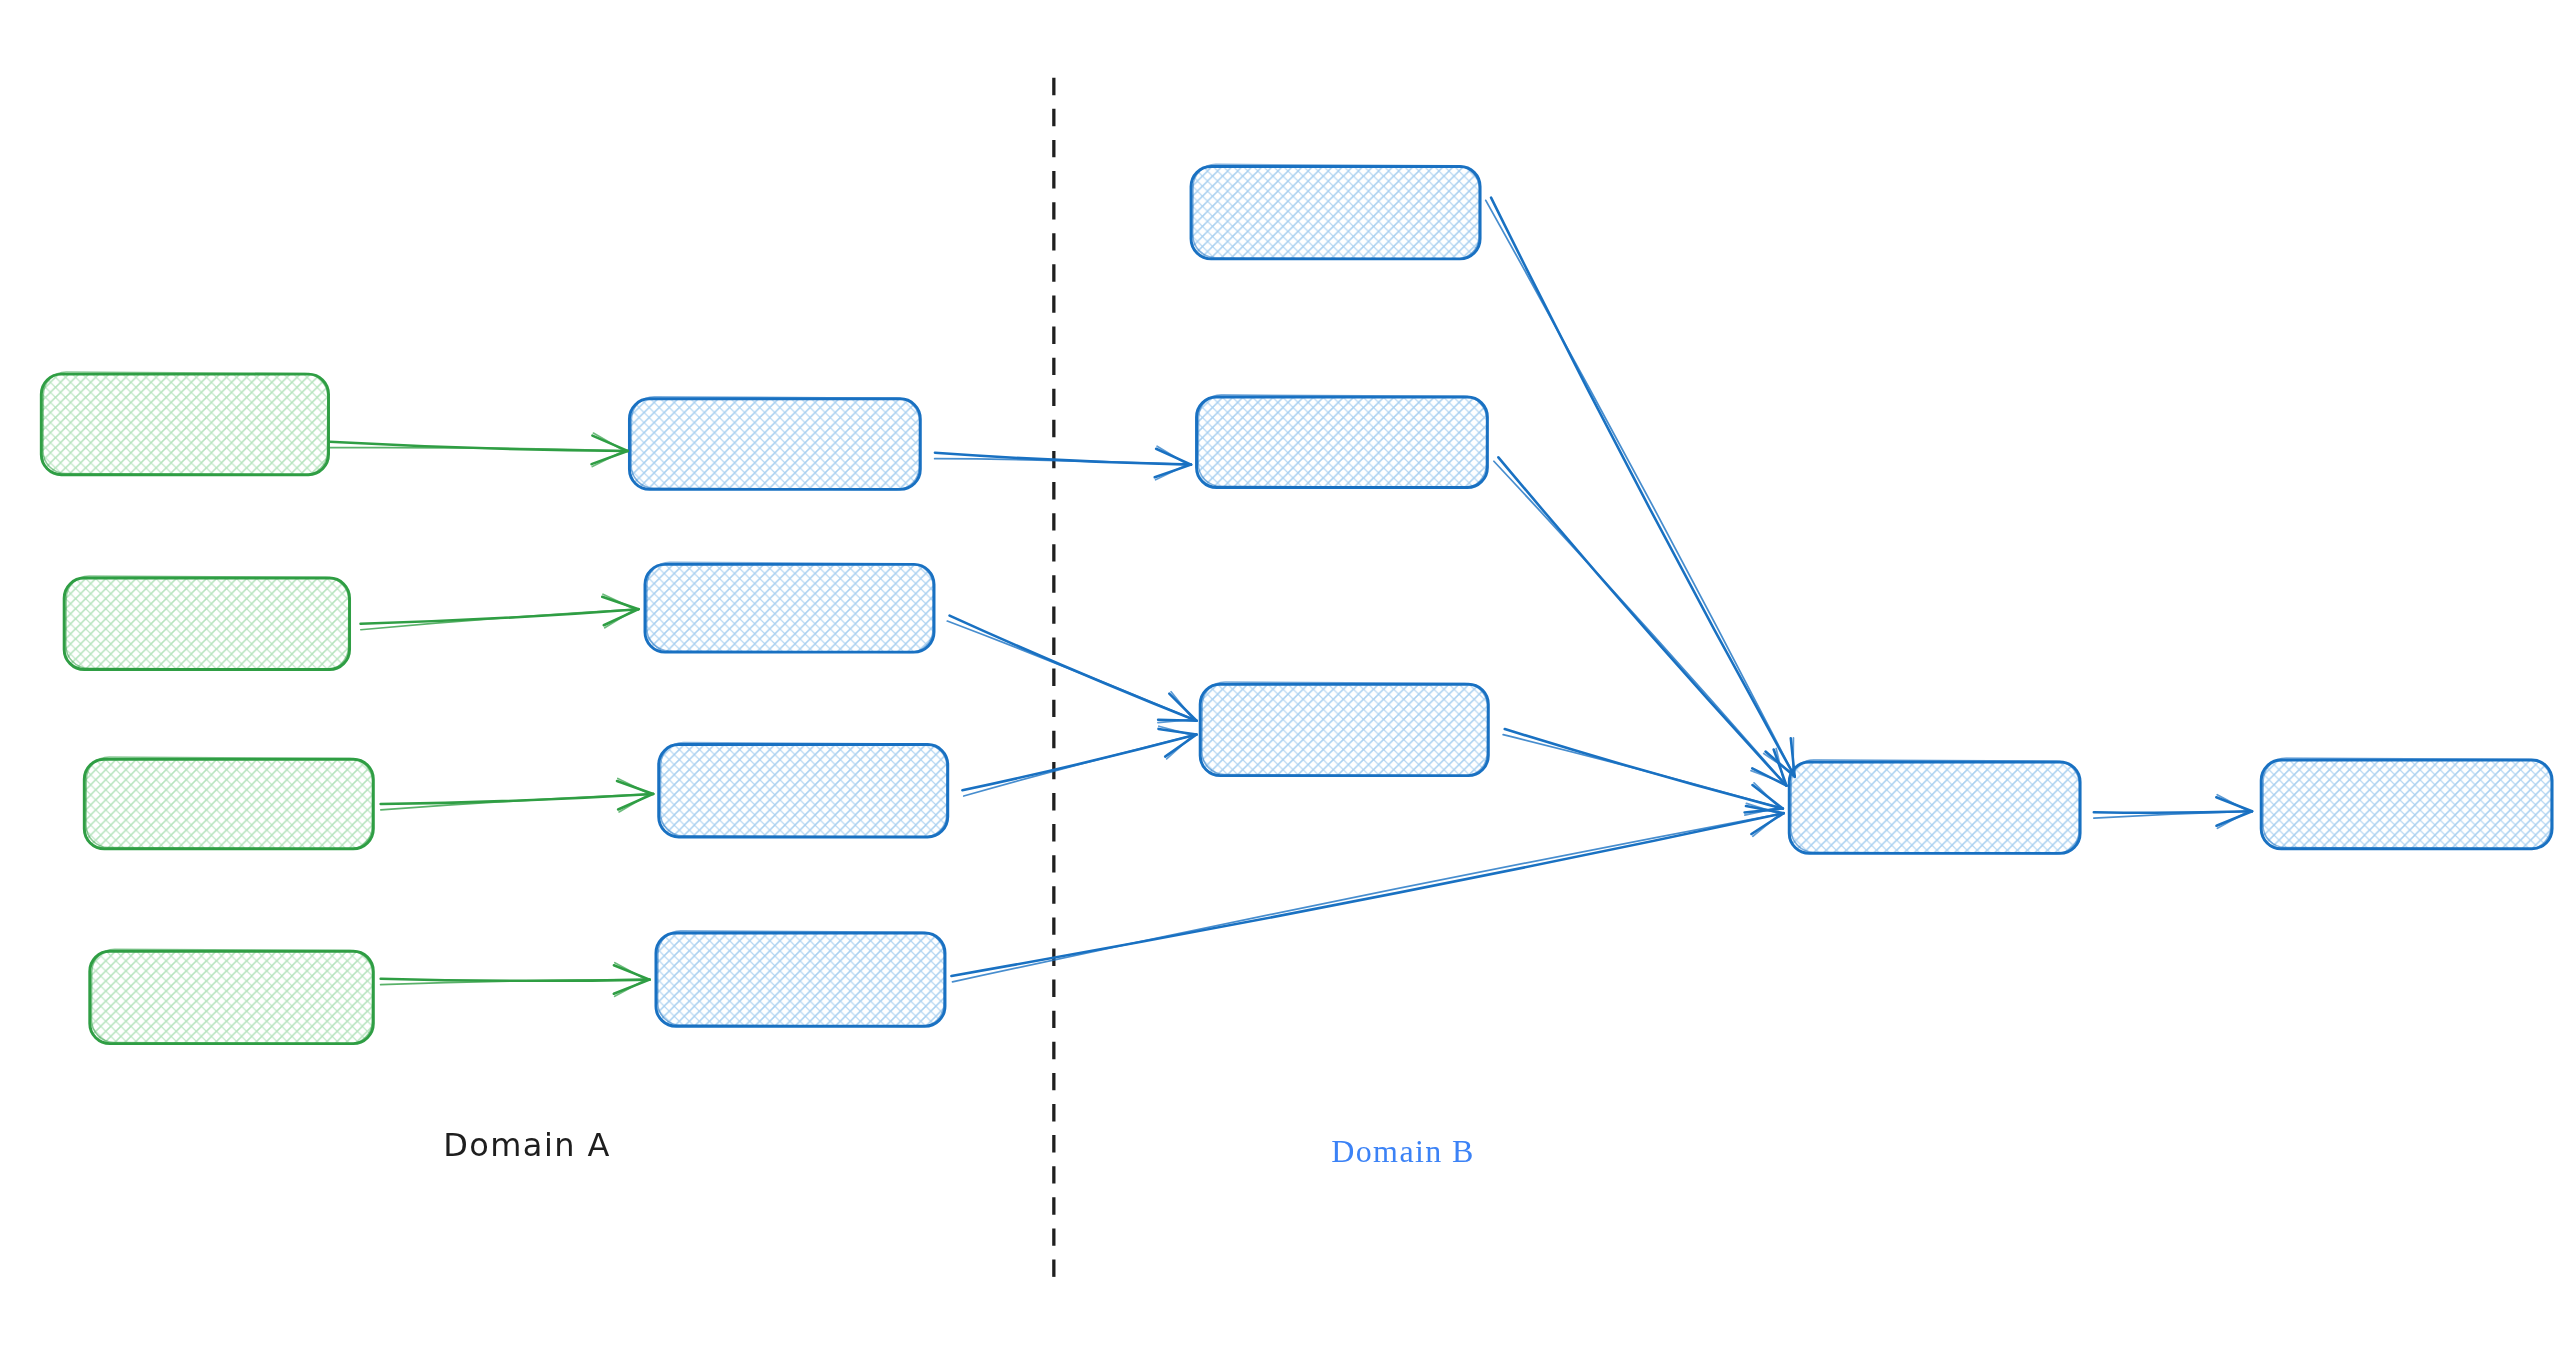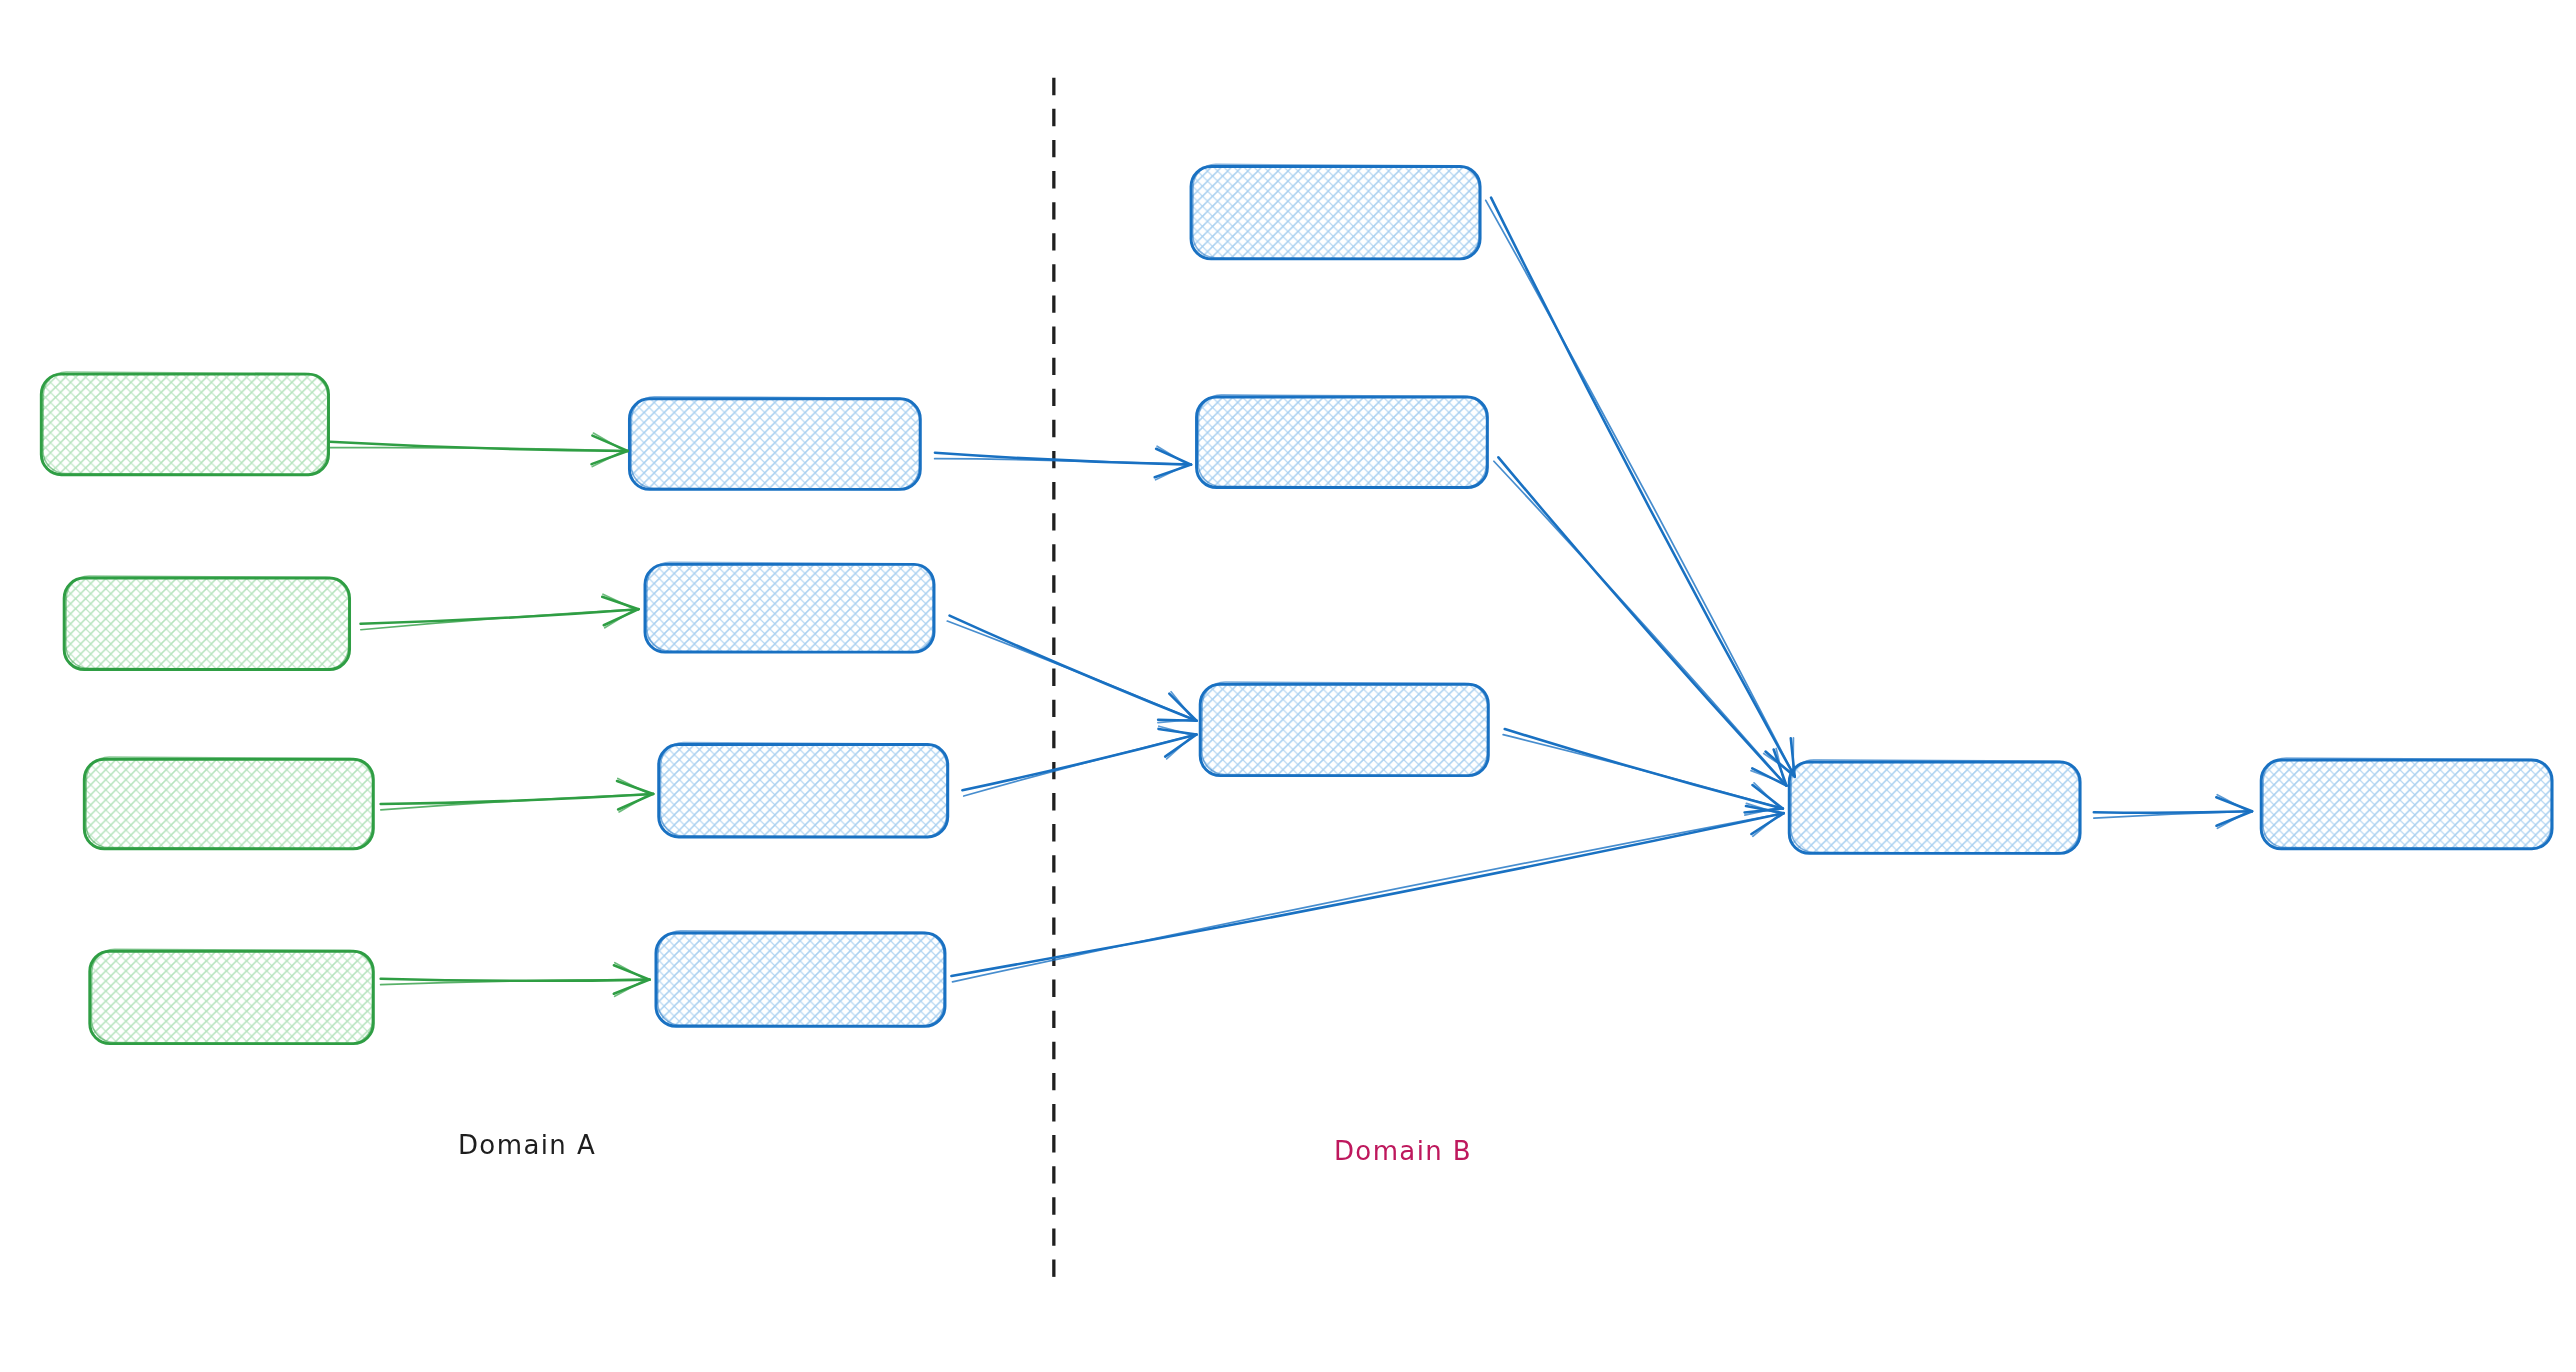--- a/index.html
+++ b/index.html
@@ -16,21 +16,21 @@
     font-family: "DejaVu Sans", sans-serif;
   }
   .canvas svg {
     position: absolute;
     inset: 0;
   }
   .label {
     position: absolute;
     transform: translate(-50%, -50%);
     font-family: "DejaVu Sans", sans-serif;
-    font-size: 26px;
+    font-size: 32px;
     font-weight: 500;
     color: #1e1e1e;
     letter-spacing: 1.4px;
     white-space: nowrap;
   }
 </style>
 </head>
 <body>
 
 <div class="canvas">
@@ -189,15 +189,15 @@
       <g fill="none" stroke="#1971c2" stroke-linecap="round">
         <path d="M2289 888 Q2375.5 889.6 2462 887" stroke-width="2.8"></path>
         <path d="M2289 894.5 Q2373.5 889.3 2458 887" stroke-width="1.9" opacity="0.8"></path>
         <path d="M2422.9 871.6 L2462 887" stroke-width="2.8"></path>
         <path d="M2423.9 868.9 L2458 887" stroke-width="1.9" opacity="0.7"></path>
         <path d="M2423.1 902.8 L2462 887" stroke-width="2.8"></path>
         <path d="M2424.1 905.5 L2458 887" stroke-width="1.9" opacity="0.7"></path>
       </g>
     </svg>
   <div class="label" style="left: 527px; top: 1145px; color: rgb(30, 30, 30);">Domain A</div>
-  <div class="label" style="left: 1403px; top: 1151px; color: #be185d;">Domain B</div>
+  <div class="label" style="left: 1403px; top: 1151px; color: #3b82f6; font-family: Liberation Serif, serif;">Domain B</div>
 </div>
 
 
 </body></html>

